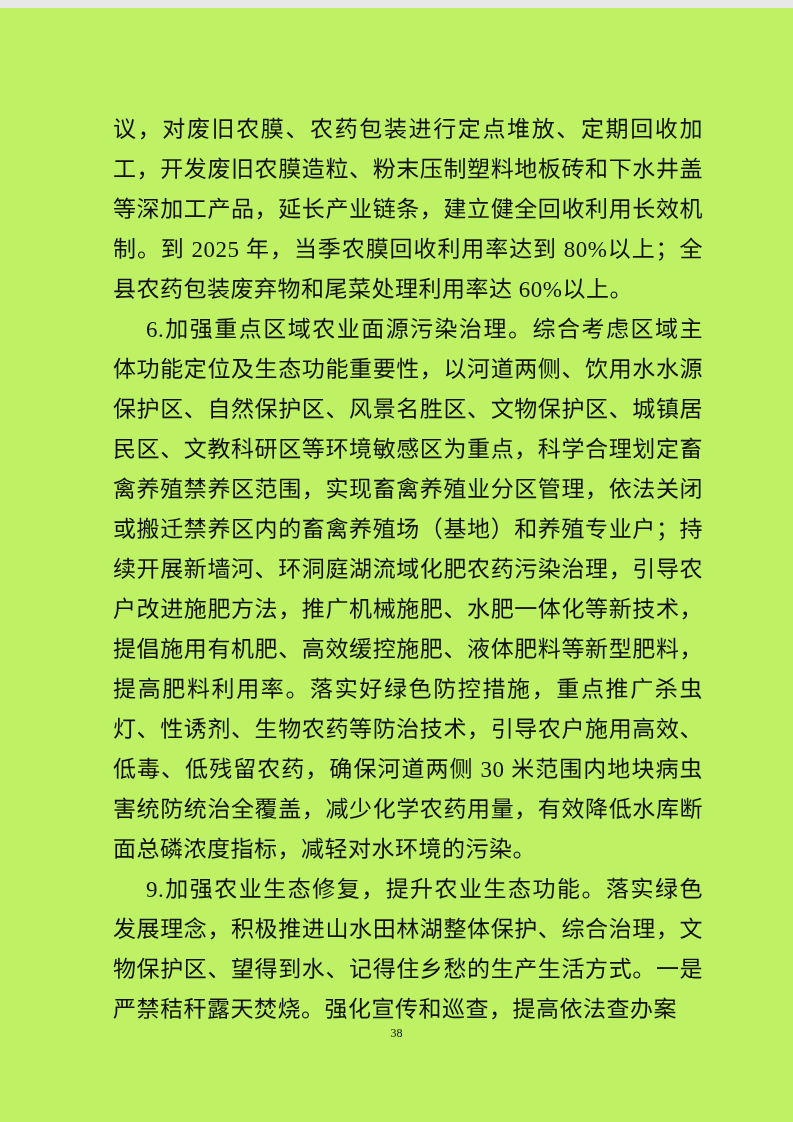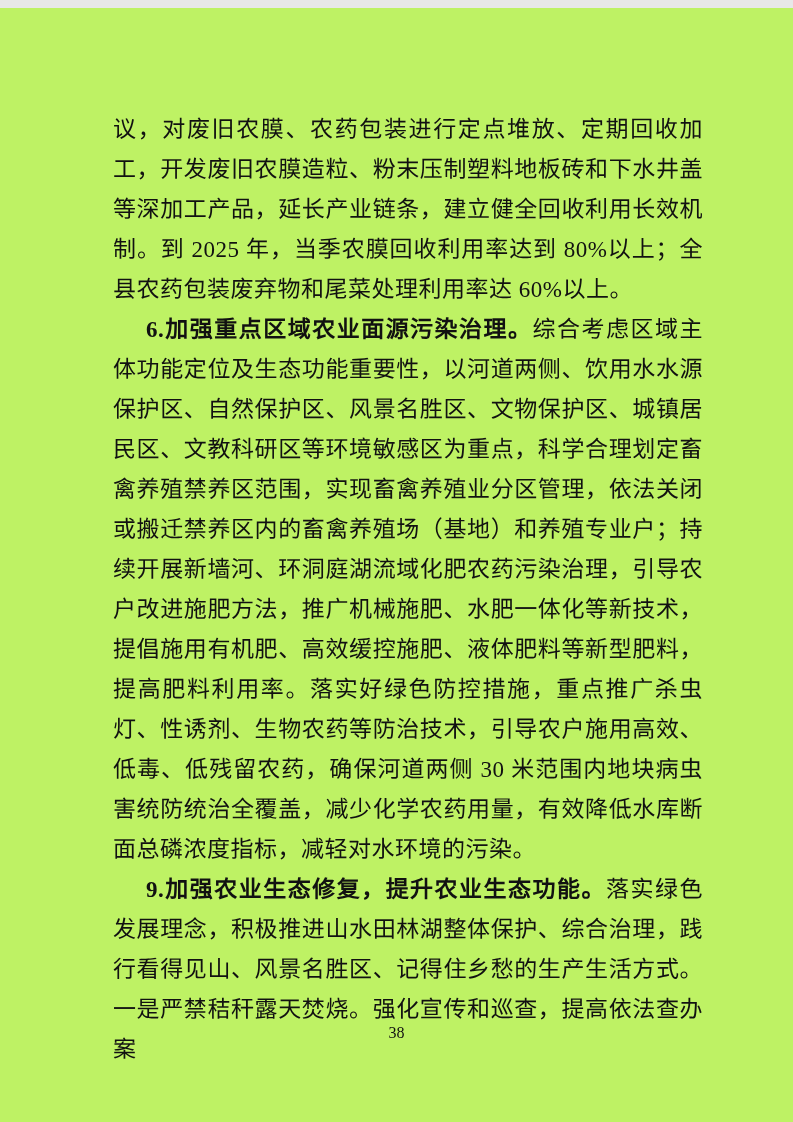--- a/index.html
+++ b/index.html
@@ -29,41 +29,41 @@
     text-justify: inter-ideograph;
   }
   .para {
     margin: 0;
     padding: 0;
   }
   .para.indent {
     text-indent: 33px;
   }
   .lead-bold {
-    font-weight: 700;
+    font-weight: 400;
   }
   .page-number {
     position: absolute;
     top: 1015px;
     left: 0;
     width: 100%;
     text-align: center;
-    font-size: 16px;
+    font-size: 12px;
     line-height: 20px;
     letter-spacing: 0;
     color: #111111;
     font-family: "Liberation Serif", serif;
   }
 </style>
 </head>
 <body>
 
 <div class="page">
   <div class="content">
     <p class="para"><span>议，对废旧农膜、农药包装进行定点堆放、定期回收加工，开发废旧农膜造粒、粉末压制塑料地板砖和下水井盖等深加工产品，延长产业链条，建立健全回收利用长效机制。到 2025 年，当季农膜回收利用率达到 80%以上；全县农药包装废弃物和尾菜处理利用率达 60%以上。</span></p>
 
     <p class="para indent"><span class="lead-bold">6.加强重点区域农业面源污染治理。</span><span>综合考虑区域主体功能定位及生态功能重要性，以河道两侧、饮用水水源保护区、自然保护区、风景名胜区、文物保护区、城镇居民区、文教科研区等环境敏感区为重点，科学合理划定畜禽养殖禁养区范围，实现畜禽养殖业分区管理，依法关闭或搬迁禁养区内的畜禽养殖场（基地）和养殖专业户；持续开展新墙河、环洞庭湖流域化肥农药污染治理，引导农户改进施肥方法，推广机械施肥、水肥一体化等新技术，提倡施用有机肥、高效缓控施肥、液体肥料等新型肥料，提高肥料利用率。落实好绿色防控措施，重点推广杀虫灯、性诱剂、生物农药等防治技术，引导农户施用高效、低毒、低残留农药，确保河道两侧 30 米范围内地块病虫害统防统治全覆盖，减少化学农药用量，有效降低水库断面总磷浓度指标，减轻对水环境的污染。</span></p>
 
-    <p class="para indent"><span class="lead-bold">9.加强农业生态修复，提升农业生态功能。</span><span>落实绿色发展理念，积极推进山水田林湖整体保护、综合治理，践行看得见山、风景名胜区、记得住乡愁的生产生活方式。一是严禁秸秆露天焚烧。强化宣传和巡查，提高依法查办案</span></p>
+    <p class="para indent"><span class="lead-bold">9.加强农业生态修复，提升农业生态功能。</span><span>落实绿色发展理念，积极推进山水田林湖整体保护、综合治理，文物保护区、望得到水、记得住乡愁的生产生活方式。一是严禁秸秆露天焚烧。强化宣传和巡查，提高依法查办案</span></p>
   </div>
 
   <div class="page-number">38</div>
 </div>
 
 </body></html>

